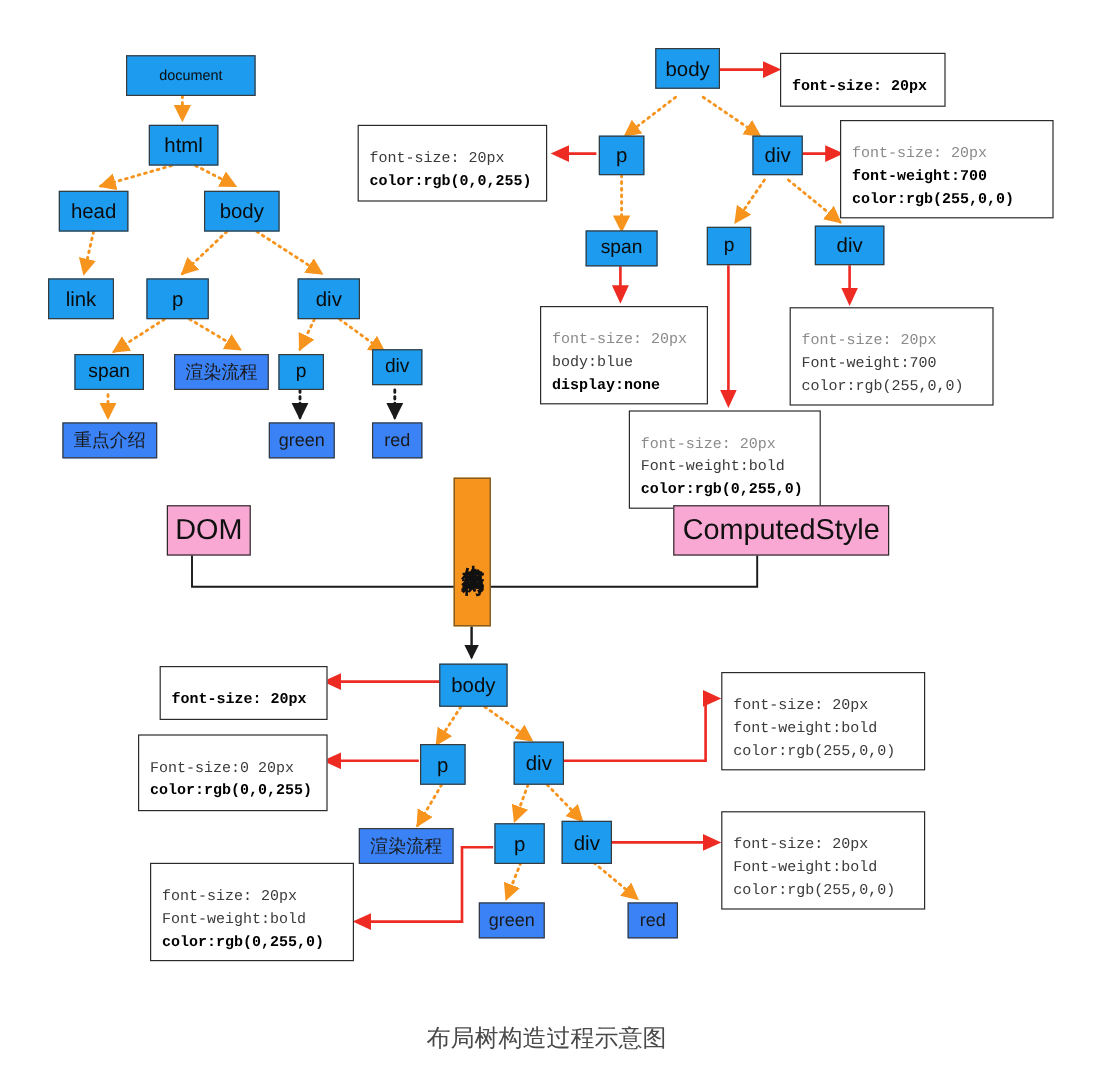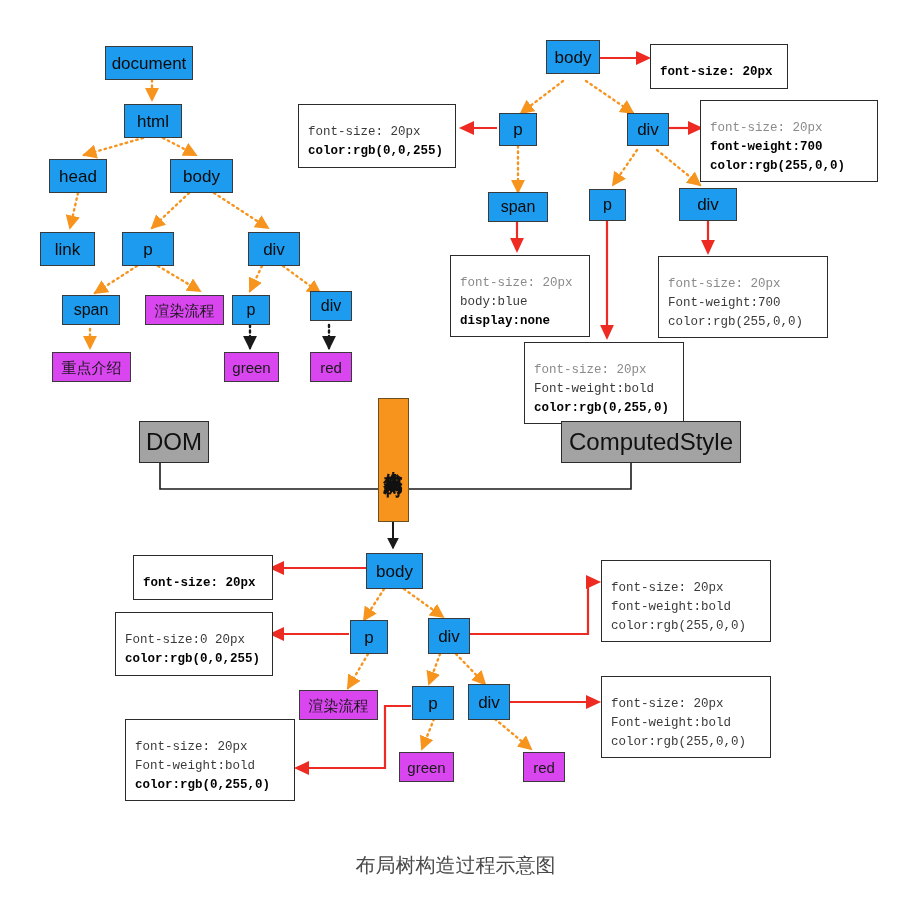--- a/index.html
+++ b/index.html
@@ -36,35 +36,35 @@
     border: 1.5px solid #3a3a3a;
     font-family: "Liberation Sans", sans-serif;
     line-height: 1;
     white-space: nowrap;
   }
   .node.blue {
     background: #1C9BEF;
     color: #0b0b0b;
   }
   .node.gray {
-    background: #d946ef;
+    background: #3b82f6;
     color: #1a1a1a;
   }
   .node.orange {
     background: #F7941E;
     color: #111;
     writing-mode: vertical-rl;
     text-orientation: upright;
     letter-spacing: 2px;
     font-size: 19px;
     font-weight: 600;
     border: 1.5px solid #6b5020;
   }
   .node.plainbox {
-    background: #a3a3a3;
+    background: #f9a8d4;
     color: #111;
     border: 1.5px solid #2b2b2b;
     font-size: 24px;
   }
   .stylebox {
     position: absolute;
     box-sizing: border-box;
     background: #ffffff;
     border: 1.5px solid #2b2b2b;
     padding: 18px 8px 6px 9px;
@@ -159,21 +159,21 @@
 
     <g stroke="#EE2B23" stroke-width="2.2" fill="none" marker-end="url(#arrRed)">
       <path d="M366,568 L272,568"></path>
       <path d="M349,634 L272,634"></path>
       <path d="M470,634 L588,634 L588,582 L598,582"></path>
       <path d="M508,702 L598,702"></path>
       <path d="M411,706 L385,706 L385,768 L297,768"></path>
     </g>
   </svg>
 
-  <div class="node blue" style="left:105px;top:46px;width:88px;height:34px;font-size:17px;">
+  <div class="node blue" style="left:105px;top:46px;width:108px;height:34px;font-size:12px;">
     <span>document</span>
   </div>
 
   <div class="node blue" style="left:124px;top:104px;width:58px;height:34px;font-size:17px;">
     <span>html</span>
   </div>
 
   <div class="node blue" style="left:49px;top:159px;width:58px;height:34px;font-size:17px;">
     <span>head</span>
   </div>

